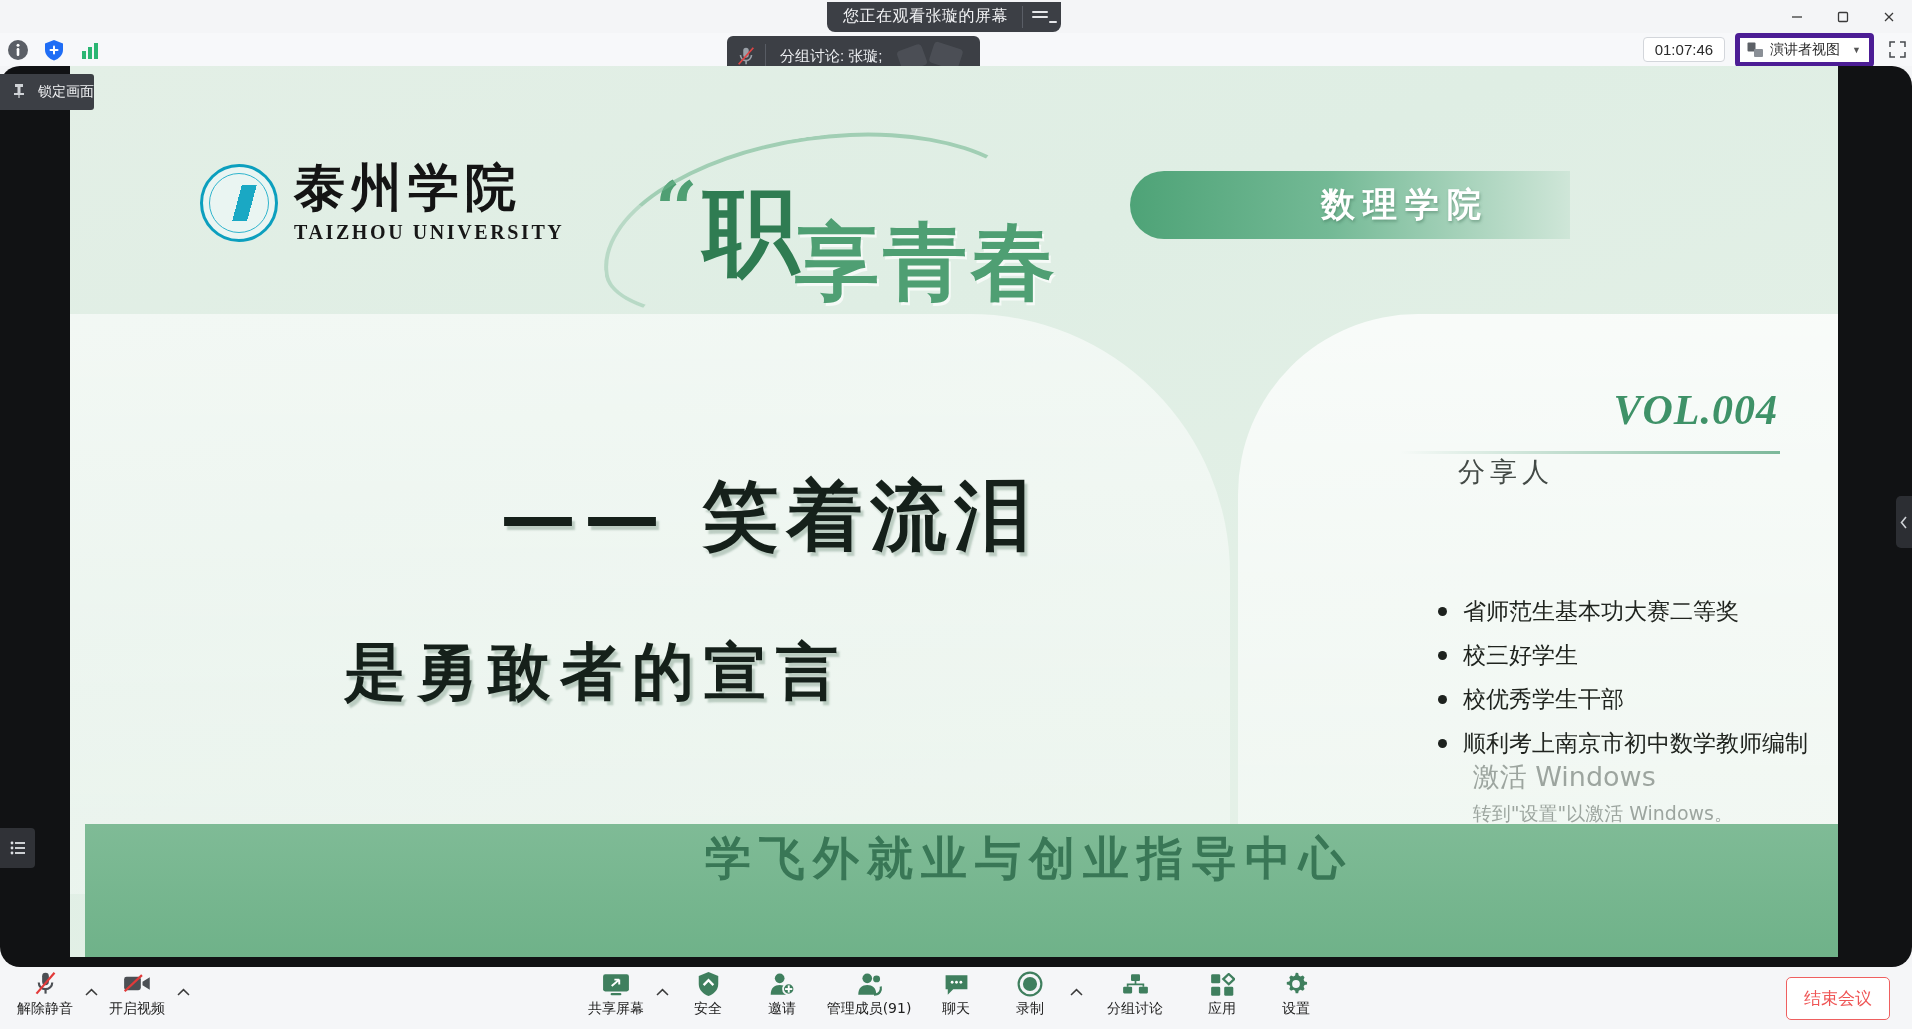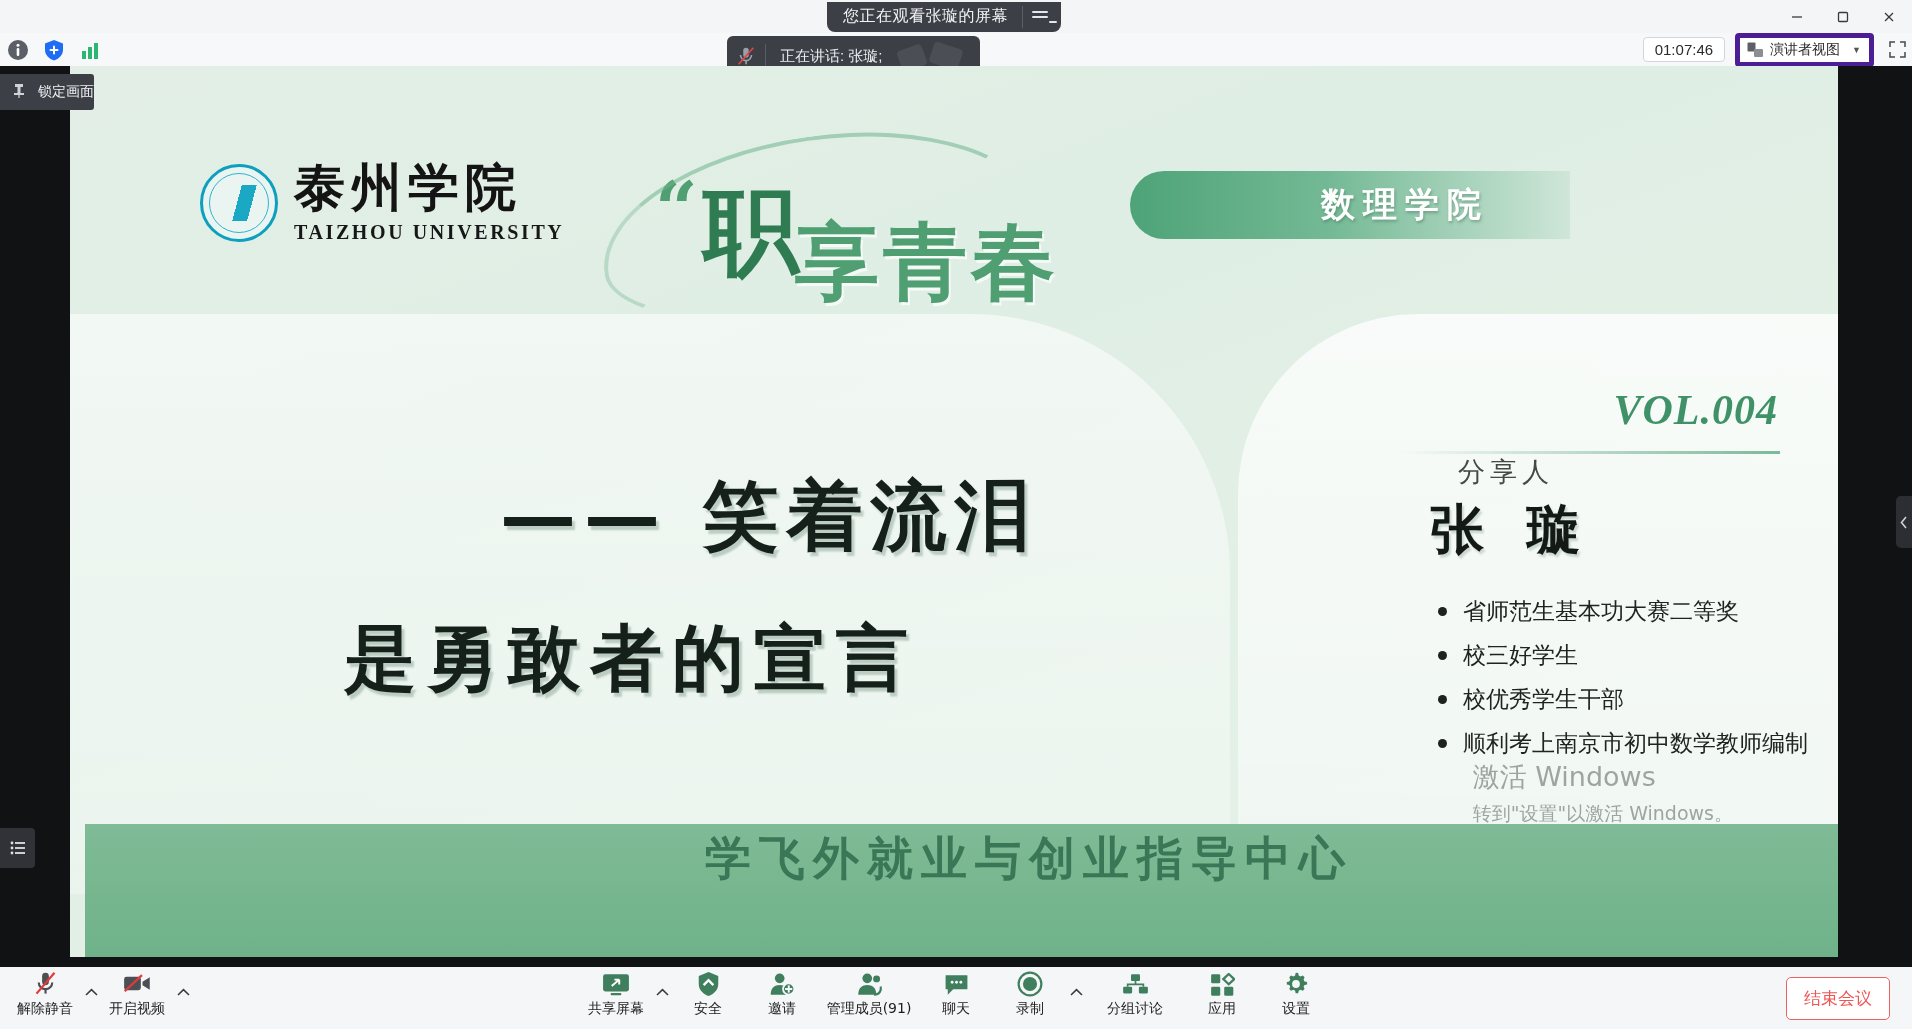--- a/index.html
+++ b/index.html
@@ -116,20 +116,21 @@
     border-radius: 0 3px 3px 0;
     z-index: 6;
     justify-content: space-between;
   }
 
   
   .stage {
     position: absolute; top: 66px; left: 0;
     width: 1912px; height: 901px;
     background: #111214;
+    border-radius: 20px;
   }
   .slide {
     position: absolute; left: 70px; top: 0;
     width: 1768px; height: 891px;
     background: linear-gradient(160deg,#e3efe6 0%, #dfeee4 35%, #e7f2e9 100%);
     overflow: hidden;
   }
 
   
   .blob {
@@ -216,23 +217,23 @@
   
   .t1 {
     position: absolute; left: 430px; top: 400px;
     font-family: "DejaVu Serif", serif;
     font-size: 76px; font-weight: 700; color: #15201a;
     letter-spacing: 8px;
     text-shadow: 3px 4px 2px rgba(70,110,85,.30);
     white-space: nowrap;
   }
   .t2 {
-    position: absolute; left: 274px; top: 545px;
+    position: absolute; left: 274px; top: 564px;
     font-family: "DejaVu Serif", serif;
-    font-size: 72px; font-weight: 700; color: #15201a;
+    font-size: 62px; font-weight: 700; color: #15201a;
     letter-spacing: 10px;
     text-shadow: 3px 4px 2px rgba(70,110,85,.30);
     white-space: nowrap;
   }
   .datetime {
     position: absolute; left: 168px; top: 795px;
     display: flex; align-items: flex-end; gap: 18px;
     color: #14211a;
     white-space: nowrap;
   }
@@ -468,21 +469,21 @@
 <div class="speaking-pill">
   <span class="mic">
     <svg width="22" height="22" viewBox="0 0 24 24">
       <rect x="9" y="3" width="6" height="11" rx="3" fill="#9aa0a8"></rect>
       <path d="M6 11 a6 6 0 0 0 12 0" fill="none" stroke="#9aa0a8" stroke-width="1.8"></path>
       <rect x="11.2" y="17" width="1.8" height="4" fill="#9aa0a8"></rect>
       <line x1="4" y1="21" x2="20" y2="3" stroke="#e04444" stroke-width="1.9"></line>
     </svg>
   </span>
   <span class="sep"></span>
-  <span class="who">正在讲话: 张璇;</span>
+  <span class="who">分组讨论: 张璇;</span>
   <span class="waves">
     <svg width="80" height="34" viewBox="0 0 80 34">
       <rect x="6" y="8" width="26" height="22" rx="4" fill="#585c63" transform="rotate(-20 19 19)"></rect>
       <rect x="38" y="6" width="30" height="22" rx="4" fill="#585c63" transform="rotate(18 53 17)"></rect>
     </svg>
   </span>
 </div>
 
 <div class="lock-tip">
   <span>
@@ -526,21 +527,20 @@
       <span class="d">04/14</span>
       <span class="w">（星期四）晚18:45-20:30</span>
     </div>
 
     <div class="rp-banner">
       <span>数理学院</span>
     </div>
     <div class="vol">VOL.004</div>
     <div class="vol-rule"></div>
     <div class="rp-label">分享人</div>
-    <div class="rp-name">张 璇</div>
     <ul class="rp-list">
       <li>省师范生基本功大赛二等奖</li>
       <li>校三好学生</li>
       <li>校优秀学生干部</li>
       <li>顺利考上南京市初中数学教师编制</li>
     </ul>
 
     <div class="wm">
       <div class="l1">激活 Windows</div>
       <div class="l2">转到"设置"以激活 Windows。</div>

